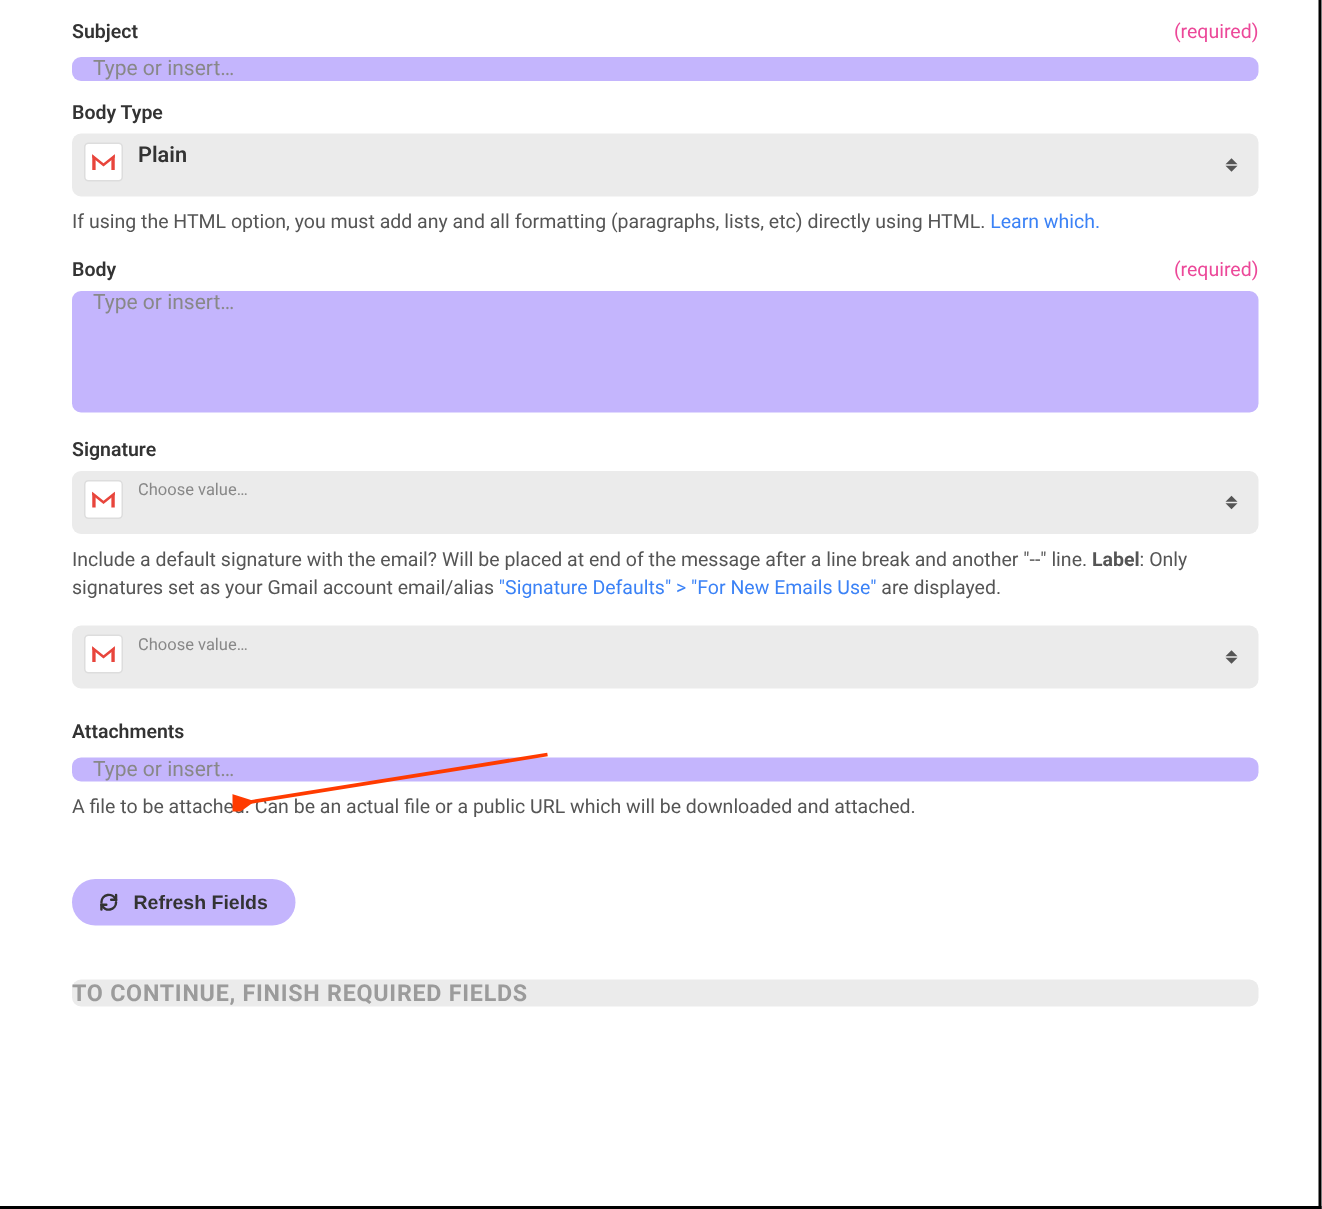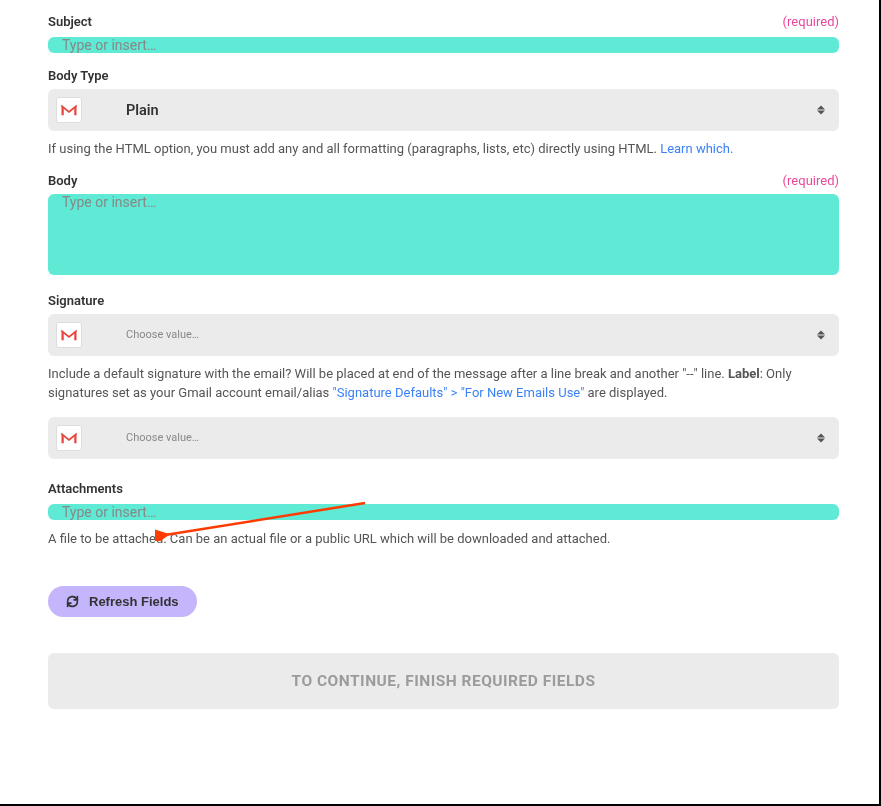--- a/index.html
+++ b/index.html
@@ -26,42 +26,40 @@
       font-size: 13px;
       font-weight: 600;
       color: #333;
     }
     .required-tag {
       font-size: 13px;
       color: #ec4899;
     }
     .text-input, .textarea-input {
       width: 100%;
-      background: #5eead4;
+      background: #c4b5fd;
       border: none;
       border-radius: 6px;
       padding: 0 14px;
       font-size: 14px;
       color: #333;
       font-family: inherit;
     }
     .text-input::placeholder, .textarea-input::placeholder { color: #888; }
     .textarea-input { height: 81px; resize: none; }
     .select-box {
       width: 100%;
       background: #ebebeb;
       border: none;
       border-radius: 6px;
       padding: 6px 14px 6px 8px;
       display: flex;
-      align-items: center;
       position: relative;
       min-height: 42px;
       cursor: pointer;
-      gap: 34px;
     }
     .gmail-icon-box {
       width: 26px;
       height: 26px;
       background: #fff;
       border: 1px solid #ddd;
       border-radius: 3px;
       display: flex;
       align-items: center;
       justify-content: center;
@@ -109,22 +107,20 @@
       cursor: pointer;
       margin-top: 24px;
     }
     .refresh-icon { width: 13px; height: 13px; }
     .continue-bar {
       margin-top: 36px;
       width: 100%;
       background: #ebebeb;
       border: none;
       border-radius: 6px;
-      padding: 19px;
-      text-align: center;
       font-size: 15.5px;
       font-weight: 700;
       letter-spacing: 0.5px;
       color: #9b9b9b;
       text-transform: uppercase;
     }
     .annotation-arrow {
       position: absolute;
       pointer-events: none;
     }

